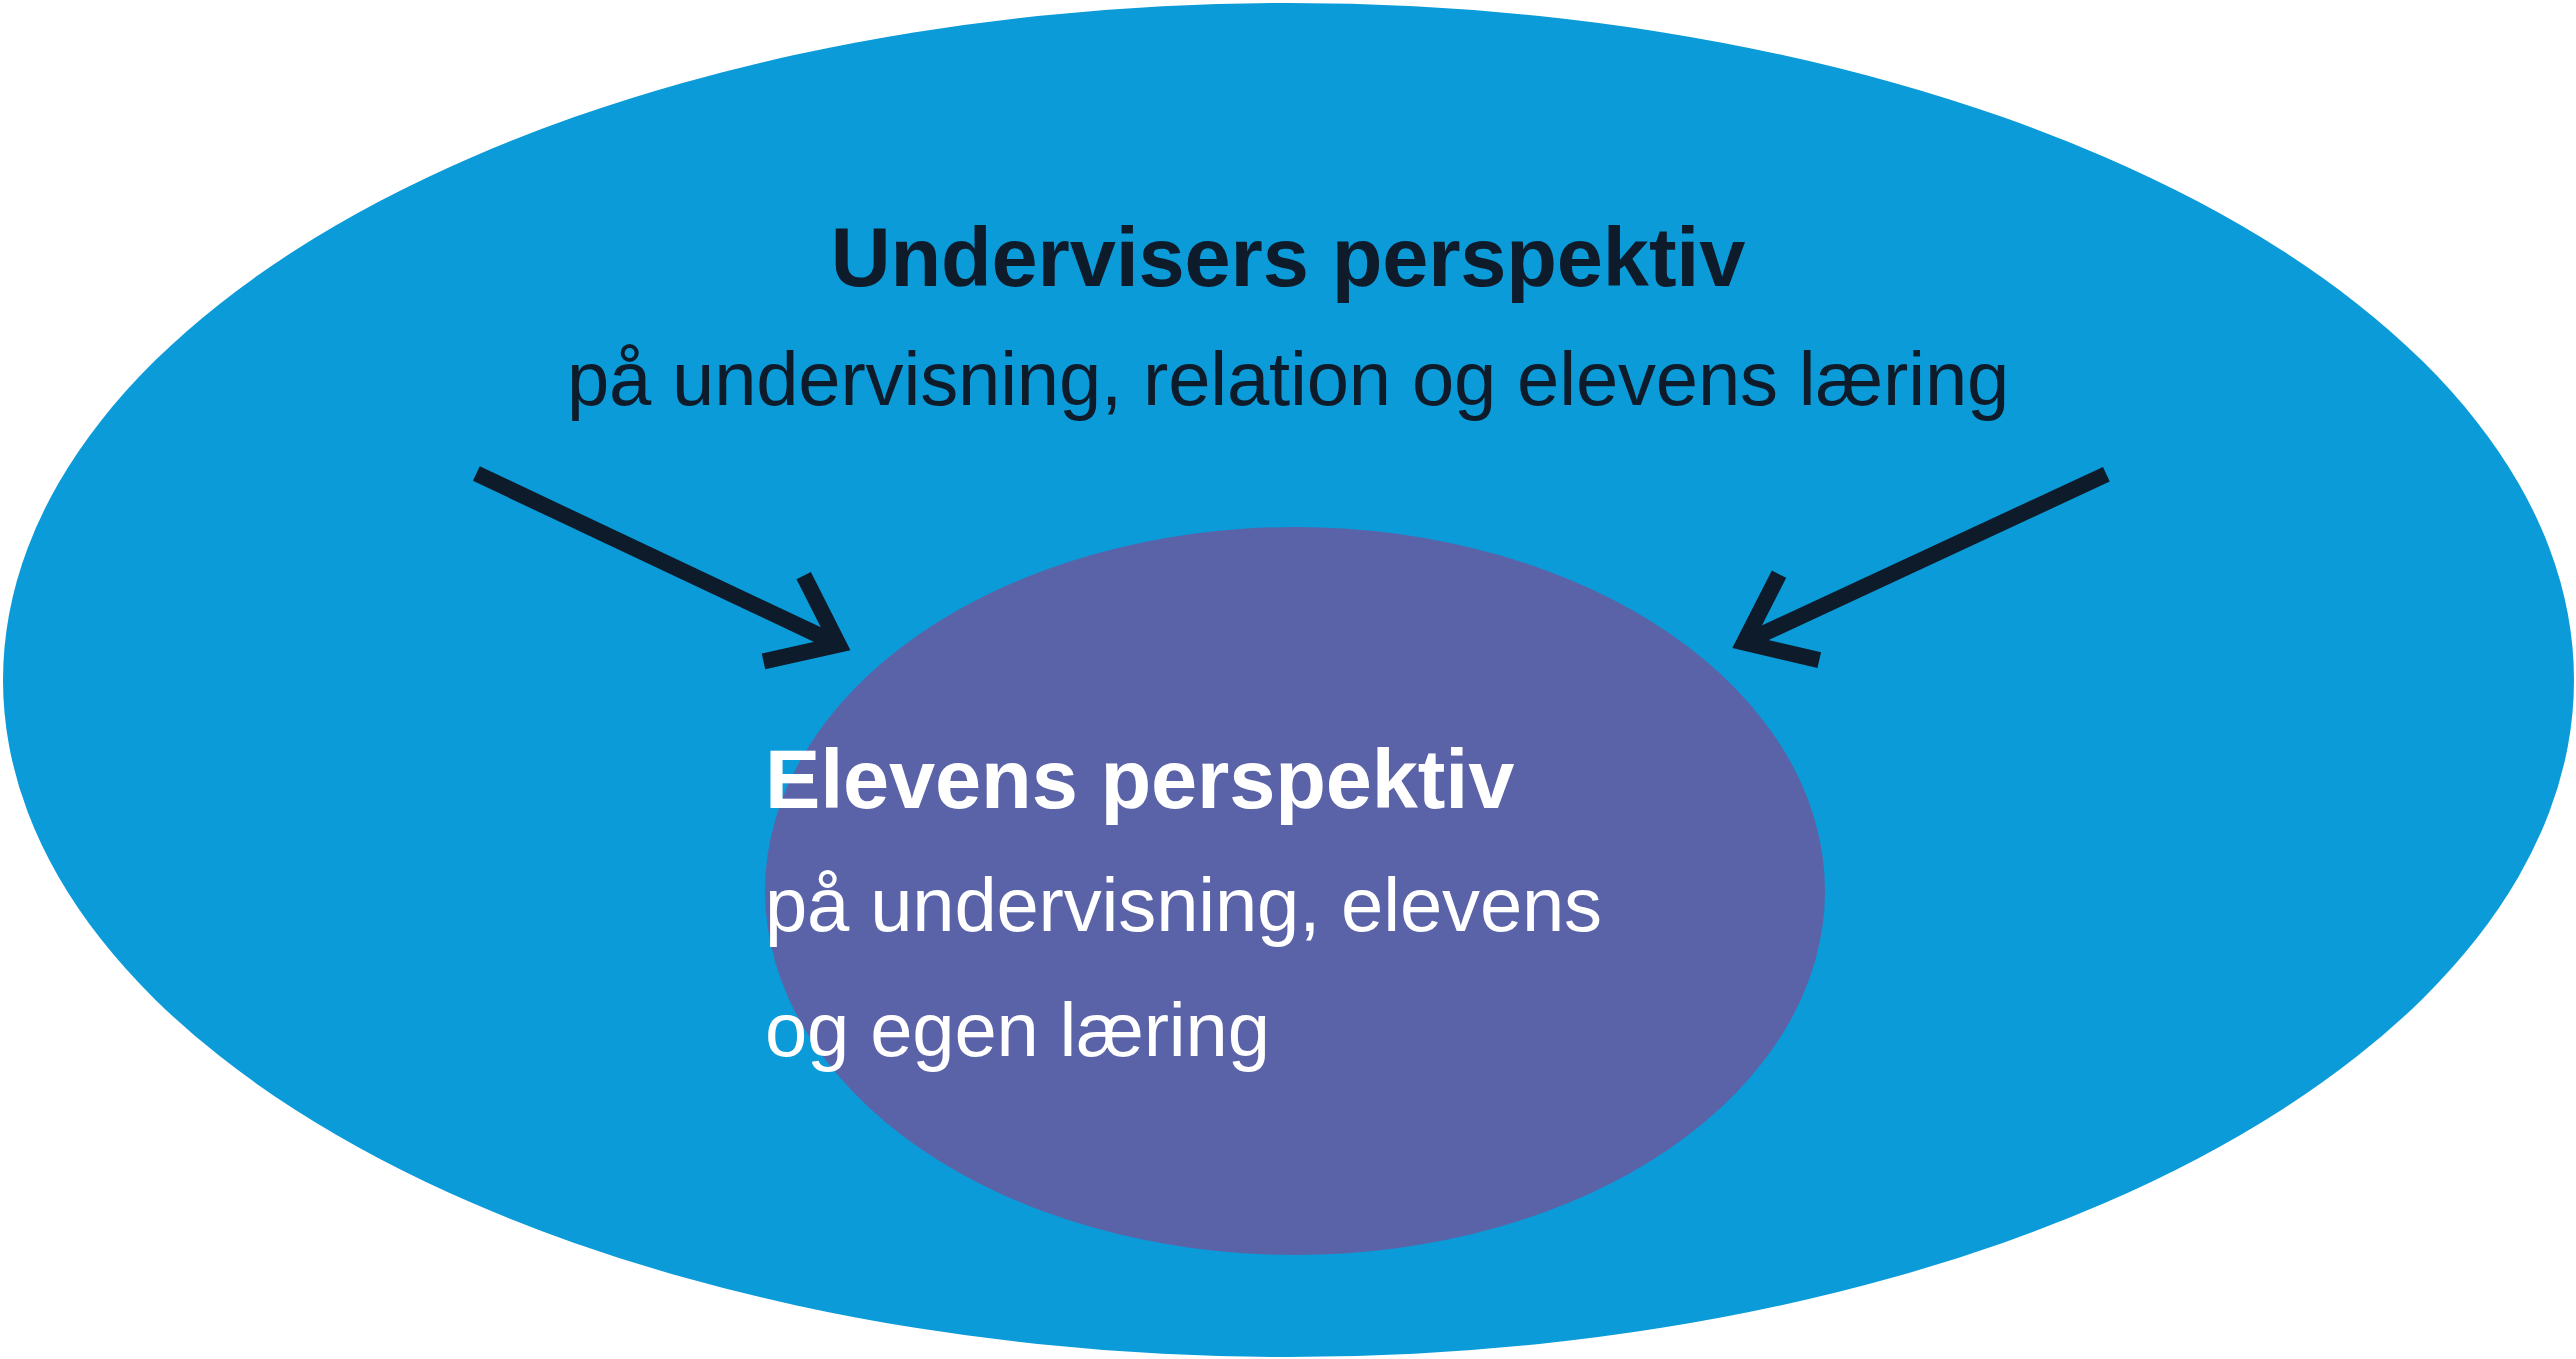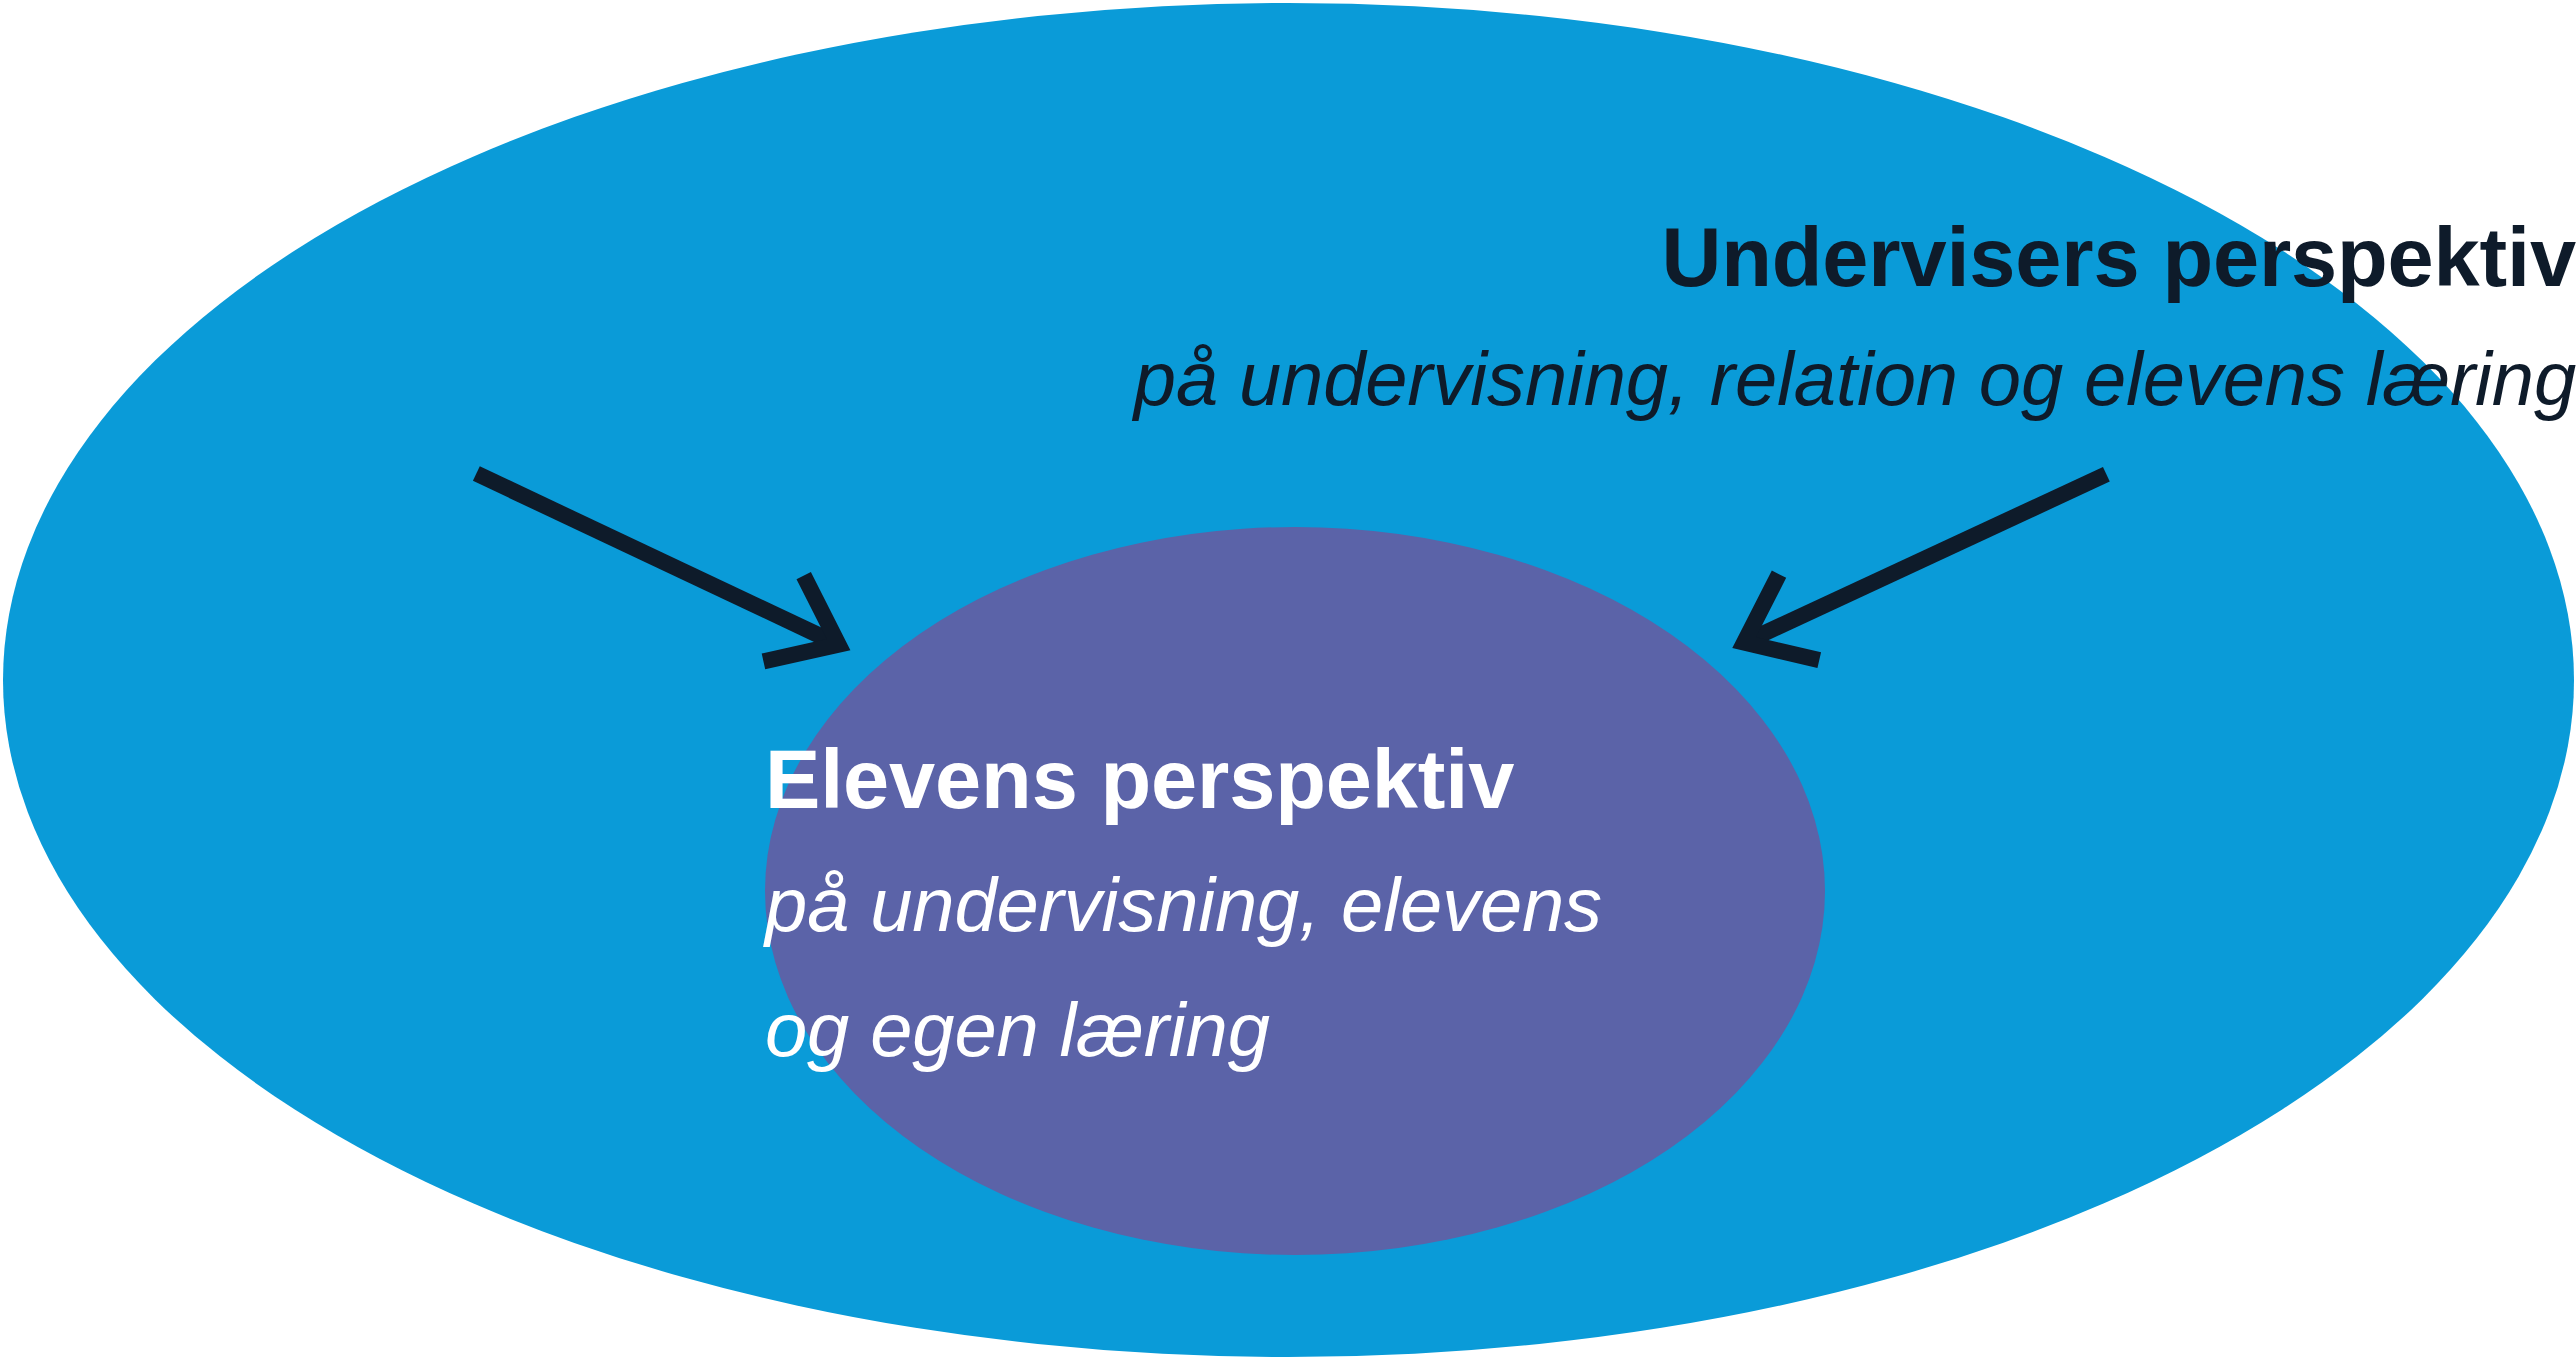--- a/index.html
+++ b/index.html
@@ -31,37 +31,36 @@
     width: 1060px;
     height: 728px;
     border-radius: 50%;
     background: var(--purple, #5b63a8);
   }
   .outer-text {
     position: absolute;
     left: 0;
     right: 0;
     top: 197px;
-    text-align: right;
+    text-align: center;
     color: var(--dark, #0e1b2a);
     letter-spacing: -0.015em;
   }
   .outer-text .line {
     height: 121px;
     line-height: 121px;
     white-space: nowrap;
   }
   .title-bold {
     font-size: 83px;
     font-weight: 700;
   }
   .title-regular {
     font-size: 76px;
     font-weight: 400;
-    font-style: italic;
   }
   .inner-text {
     position: absolute;
     left: 765px;
     width: 1060px;
     top: 717px;
     text-align: left;
     color: var(--white, #ffffff);
     letter-spacing: -0.015em;
   }

